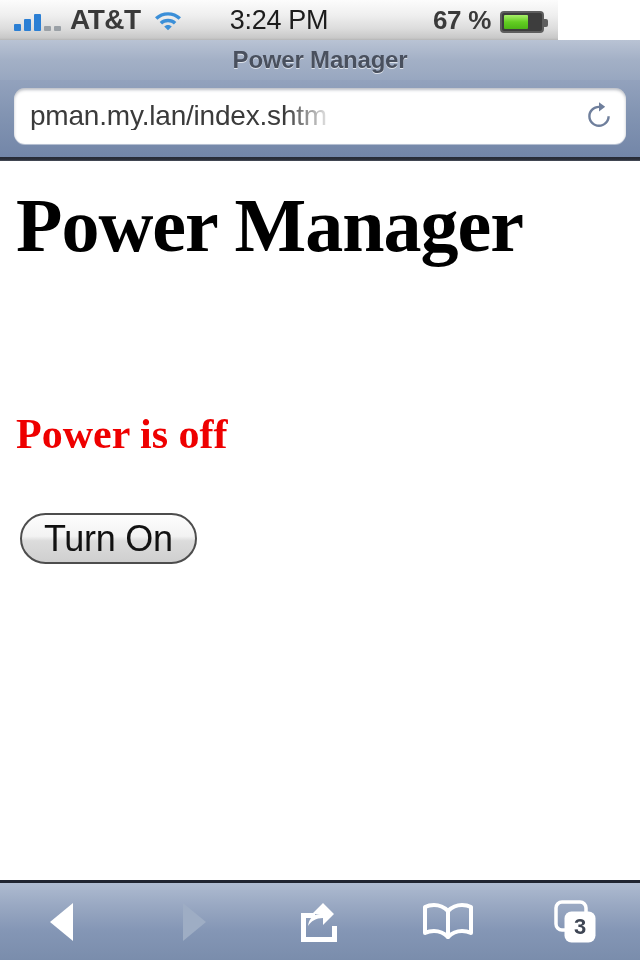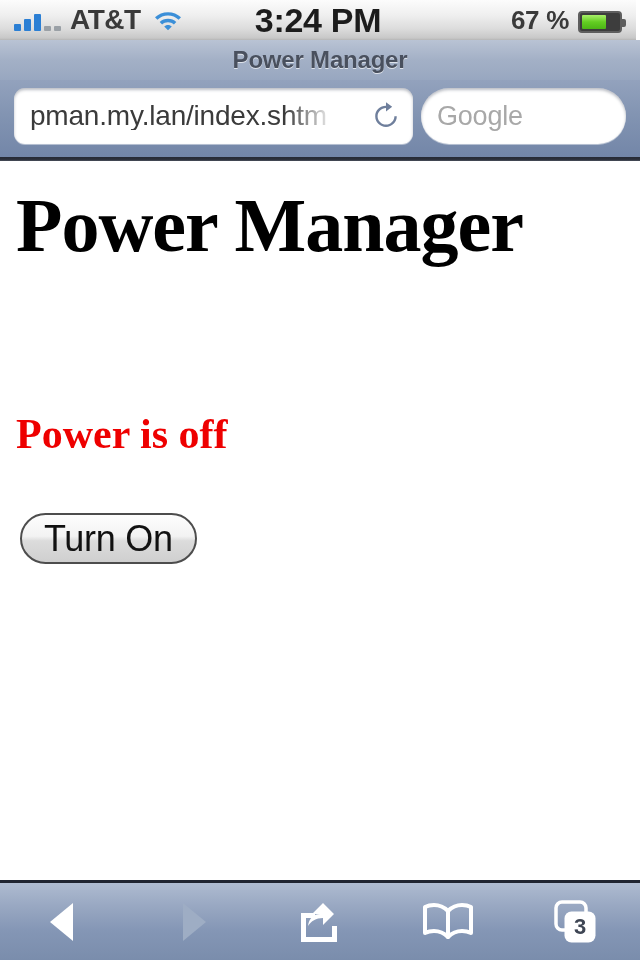--- a/index.html
+++ b/index.html
@@ -18,21 +18,21 @@
     position: relative;
     width: 640px;
     height: 960px;
     overflow: hidden;
   }
 
   
   .status-bar {
     position: absolute;
     top: 0; left: 0;
-    width: 636px;
+    width: 558px;
     height: 40px;
     background: linear-gradient(to bottom, #fcfcfc 0%, #efefef 38%, #dcdcdc 72%, #c8c8c8 95%, #b6b6b6 100%);
     display: flex;
     align-items: center;
     box-sizing: border-box;
     padding: 0 14px;
   }
   .sb-left {
     display: flex;
     align-items: center;
@@ -77,22 +77,22 @@
     margin-right: 12px;
     line-height: 1;
   }
   .wifi-icon {
     position: relative;
     width: 30px;
     height: 22px;
   }
   .wifi-icon svg { display: block; }
   .clock {
-    font-size: 34px;
-    font-weight: bold;
+    font-size: 27px;
+    font-weight: normal;
     color: #1c1c1c;
     letter-spacing: -0.3px;
     line-height: 1;
   }
   .batt-pct {
     font-size: 26px;
     font-weight: bold;
     color: #3a3a3a;
     letter-spacing: -0.3px;
     margin-right: 9px;
@@ -351,23 +351,20 @@
 
   <div class="url-row">
     <div class="url-field">
       <span class="url-text">pman.my.lan/index.shtm</span>
       <span class="reload-btn">
         <svg width="30" height="30" viewBox="0 0 30 30">
           <path d="M15 4.8V1.2l6.2 4.6L15 10.4V6.9c-4.6 0-8.4 3.7-8.4 8.3s3.8 8.3 8.4 8.3 8.4-3.7 8.4-8.3h2.4c0 5.9-4.8 10.7-10.8 10.7S4.2 21.1 4.2 15.2 9 4.8 15 4.8z" fill="#6f7f9c"></path>
         </svg>
       </span>
     </div>
-    <div class="search-field">
-      <span class="search-placeholder">Google</span>
-    </div>
   </div>
   <div class="chrome-shadow"></div>
 
   <div class="content">
     <h1>Power Manager</h1>
     <p class="power-status">Power is off</p>
     <div class="btn-wrap">
       <button class="turn-btn" type="button">Turn On</button>
     </div>
   </div>

